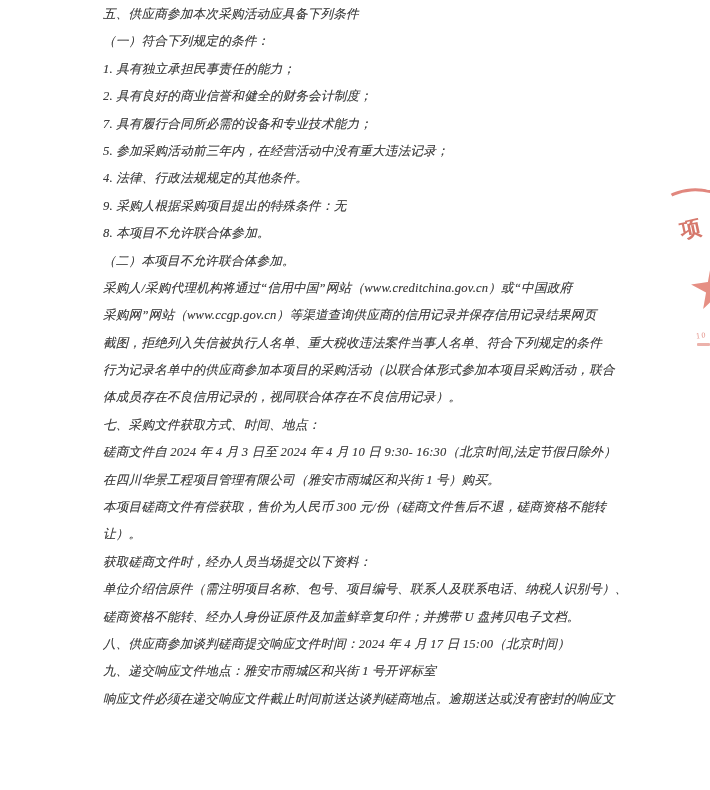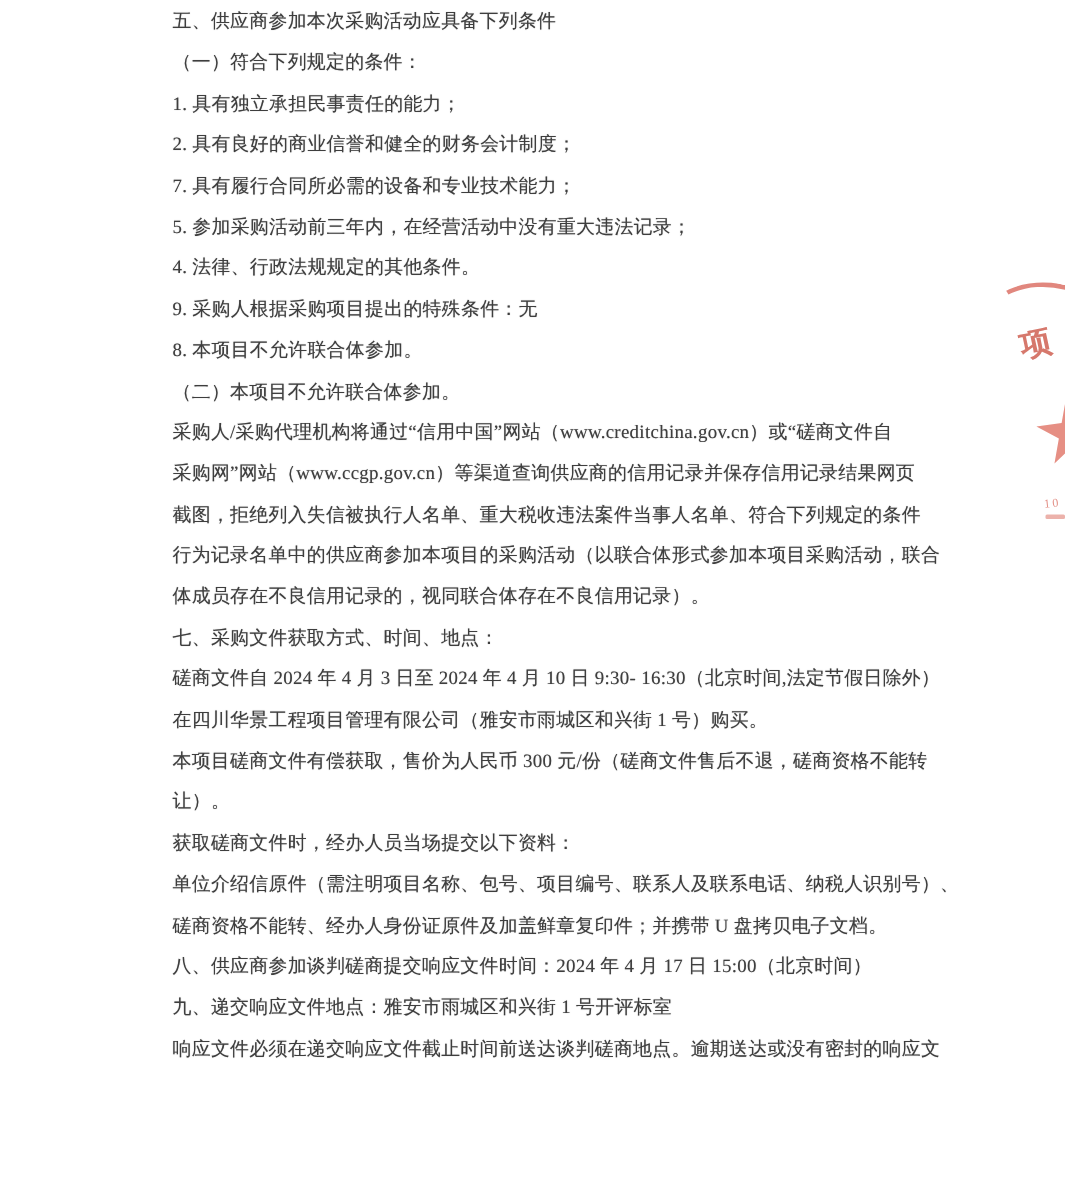--- a/index.html
+++ b/index.html
@@ -10,23 +10,24 @@
   .page {
     position: relative;
     width: 710px;
     height: 790px;
     background: #ffffff;
     overflow: hidden;
     font-family: "Liberation Serif", "DejaVu Serif", serif;
   }
   .doc-body {
     position: absolute;
-    left: 115px;
+    left: 103px;
     top: 1px;
     width: 510px;
+    font-style: italic;
   }
   .doc-line {
     height: 27.4px;
     line-height: 27.4px;
     font-size: 12.6px;
     letter-spacing: 0.2px;
     white-space: nowrap;
     color: #3e3e3e;
     text-shadow: 0 0 0.6px rgba(62, 62, 62, 0.5);
   }
@@ -99,21 +100,21 @@
       <div class="doc-line">五、供应商参加本次采购活动应具备下列条件</div>
       <div class="doc-line">（一）符合下列规定的条件：</div>
       <div class="doc-line">1. 具有独立承担民事责任的能力；</div>
       <div class="doc-line">2. 具有良好的商业信誉和健全的财务会计制度；</div>
       <div class="doc-line">7. 具有履行合同所必需的设备和专业技术能力；</div>
       <div class="doc-line">5. 参加采购活动前三年内，在经营活动中没有重大违法记录；</div>
       <div class="doc-line">4. 法律、行政法规规定的其他条件。</div>
       <div class="doc-line">9. 采购人根据采购项目提出的特殊条件：无</div>
       <div class="doc-line">8. 本项目不允许联合体参加。</div>
       <div class="doc-line gap-before">（二）本项目不允许联合体参加。</div>
-      <div class="doc-line">采购人/采购代理机构将通过“信用中国”网站（www.creditchina.gov.cn）或“磋商文件自</div>
+      <div class="doc-line">采购人/采购代理机构将通过“信用中国”网站（www.creditchina.gov.cn）或“中国政府</div>
       <div class="doc-line">采购网”网站（www.ccgp.gov.cn）等渠道查询供应商的信用记录并保存信用记录结果网页</div>
       <div class="doc-line">截图，拒绝列入失信被执行人名单、重大税收违法案件当事人名单、符合下列规定的条件</div>
       <div class="doc-line">行为记录名单中的供应商参加本项目的采购活动（以联合体形式参加本项目采购活动，联合</div>
       <div class="doc-line">体成员存在不良信用记录的，视同联合体存在不良信用记录）。</div>
       <div class="doc-line">七、采购文件获取方式、时间、地点：</div>
       <div class="doc-line">磋商文件自 2024 年 4 月 3 日至 2024 年 4 月 10 日 9:30- 16:30（北京时间,法定节假日除外）</div>
       <div class="doc-line">在四川华景工程项目管理有限公司（雅安市雨城区和兴街 1 号）购买。</div>
       <div class="doc-line">本项目磋商文件有偿获取，售价为人民币 300 元/份（磋商文件售后不退，磋商资格不能转</div>
       <div class="doc-line">让）。</div>
       <div class="doc-line">获取磋商文件时，经办人员当场提交以下资料：</div>

